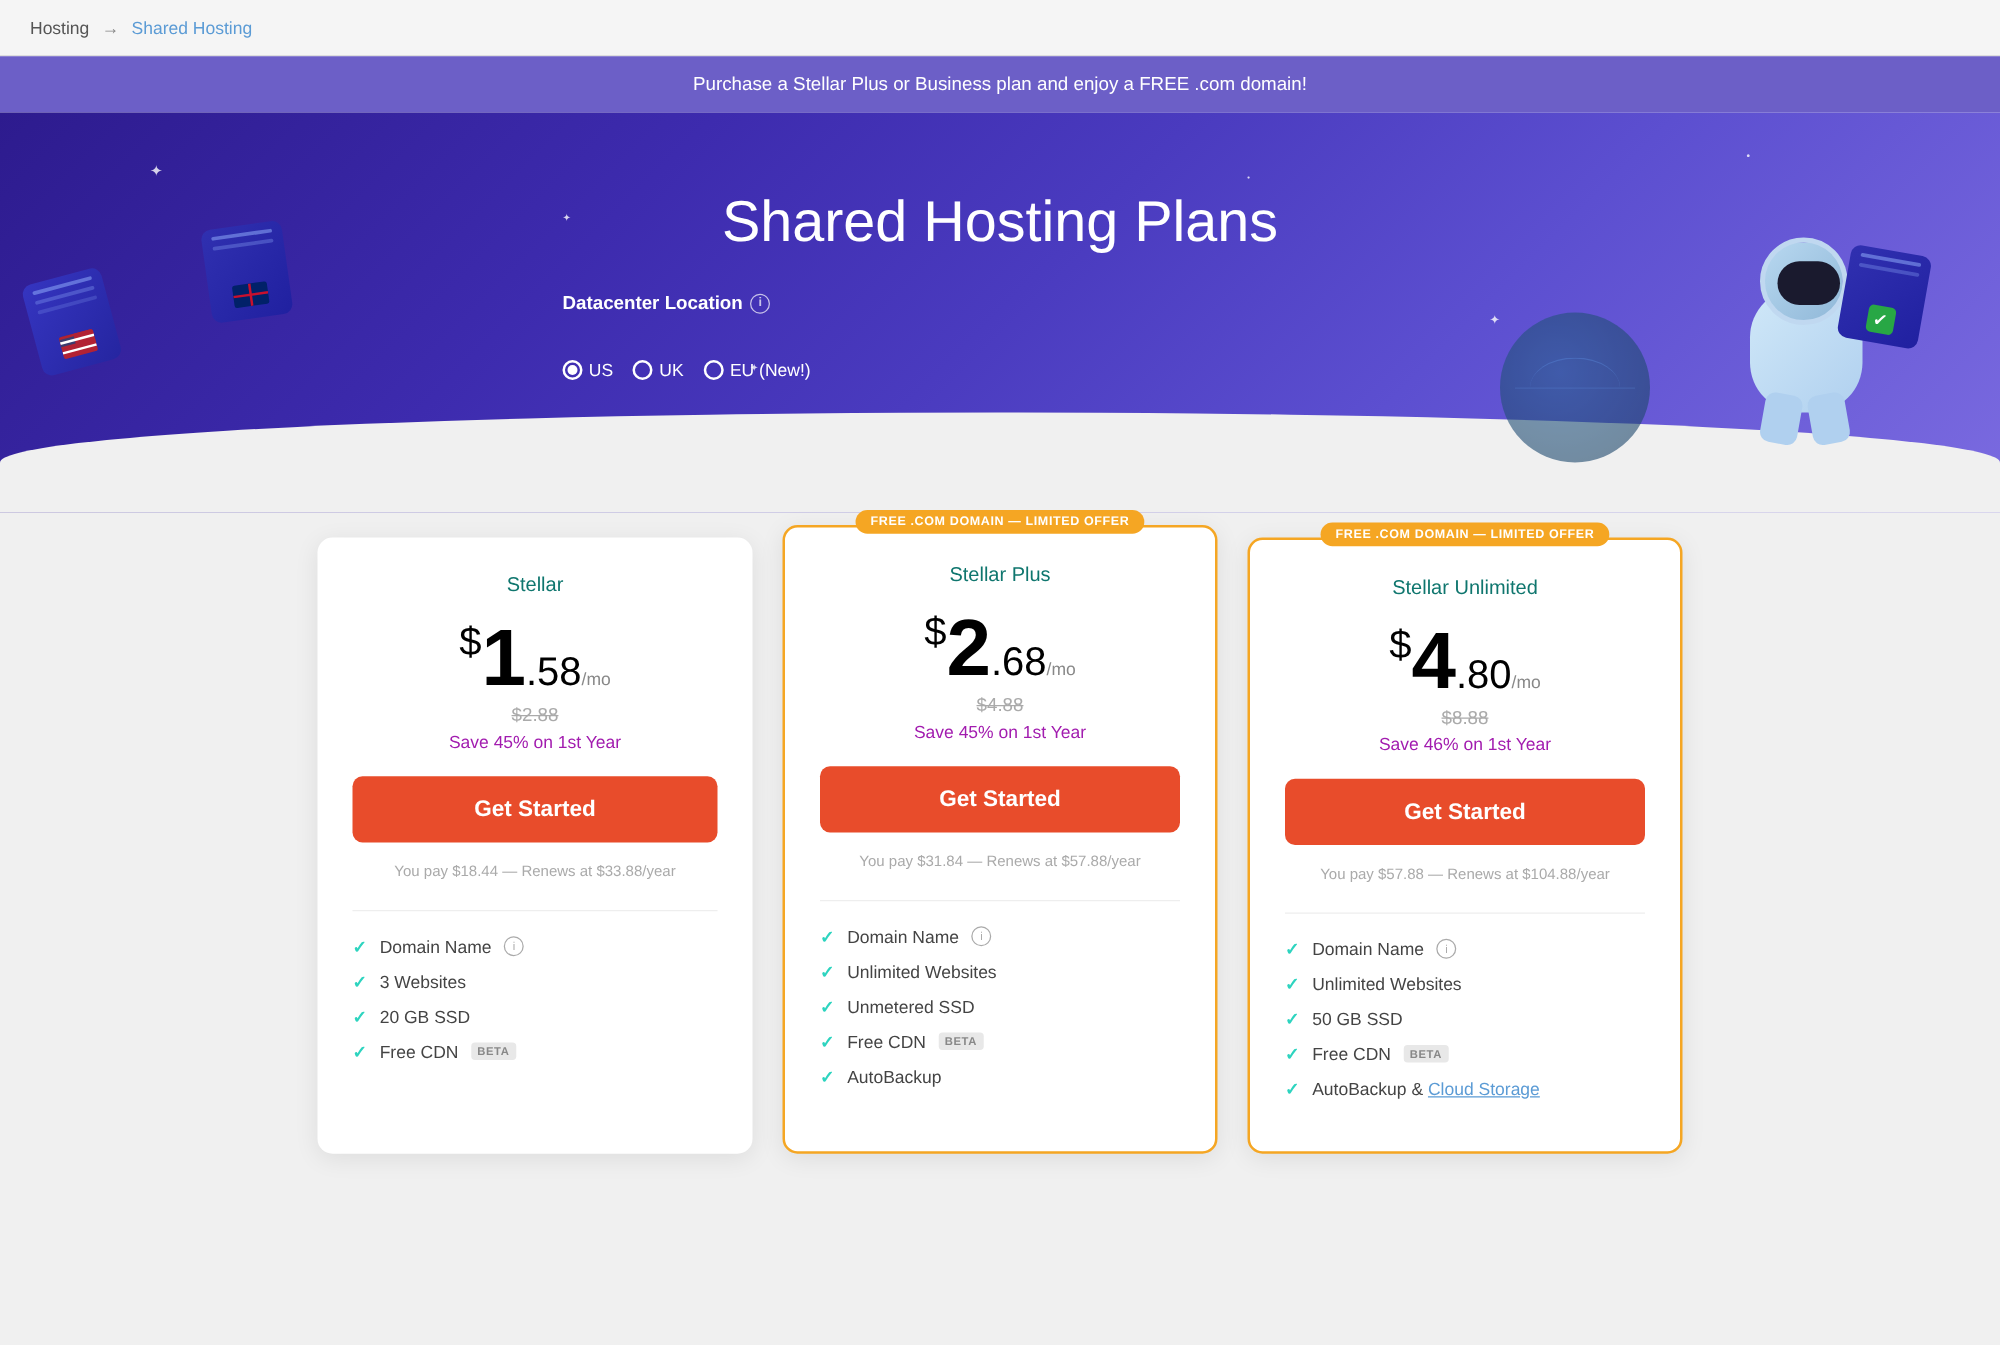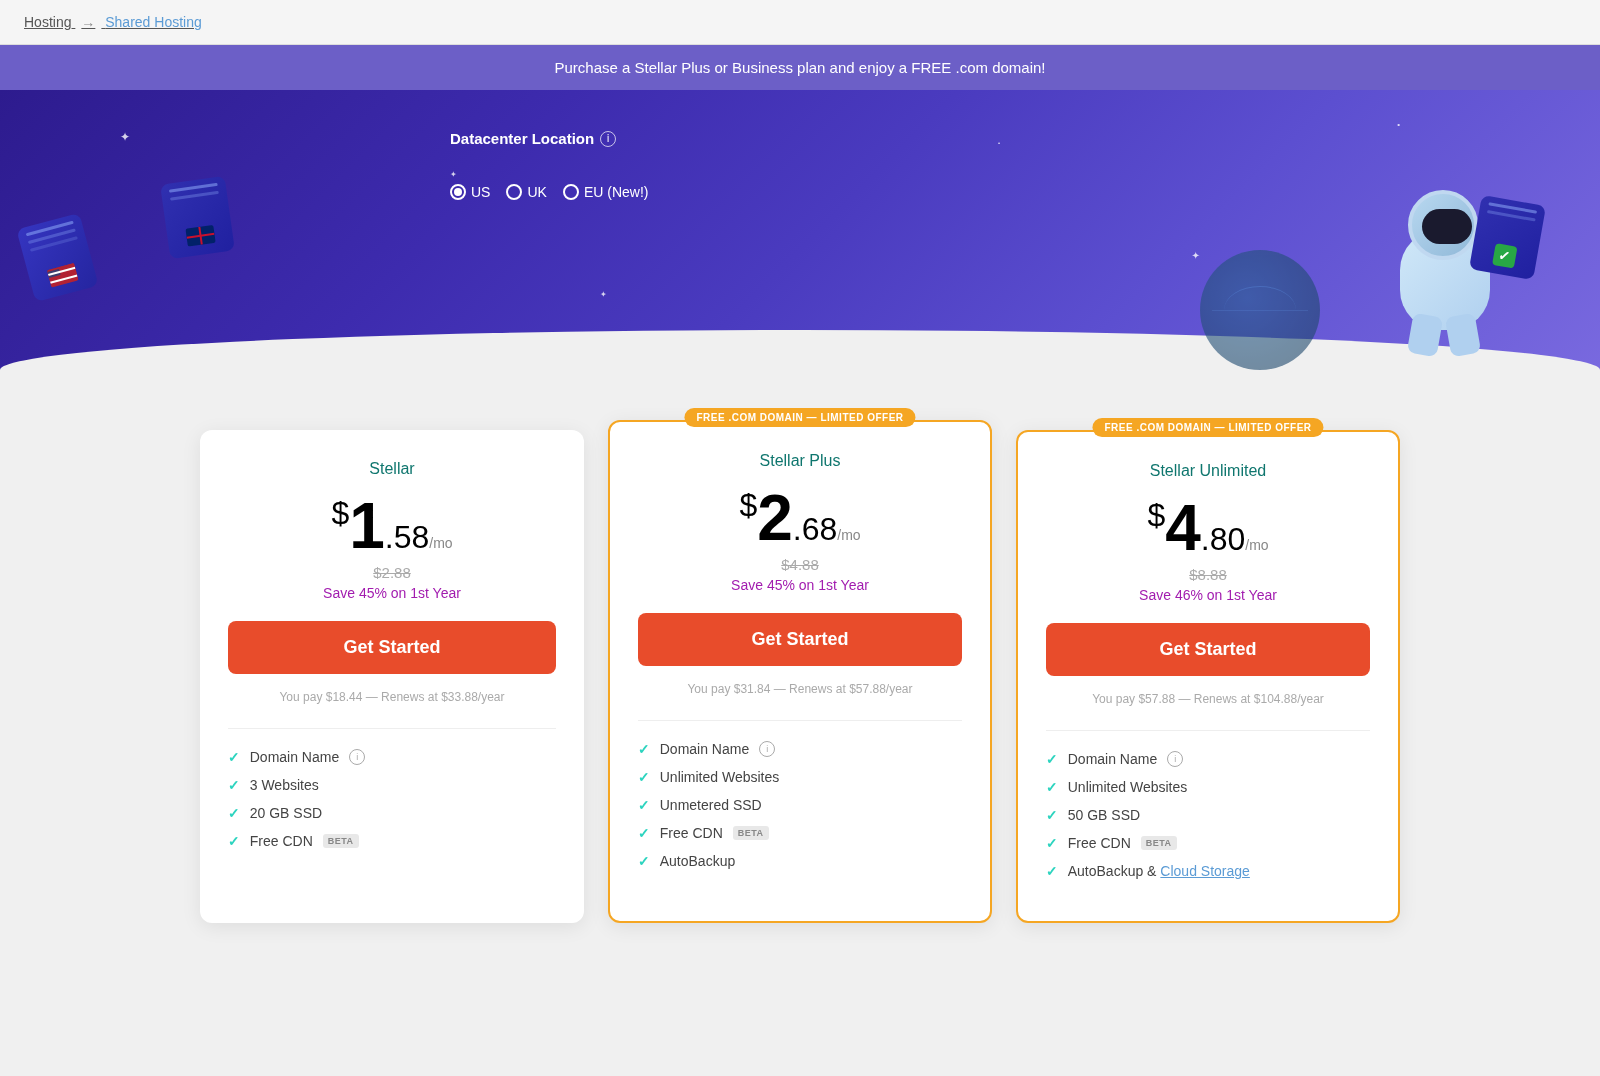--- a/index.html
+++ b/index.html
@@ -5,21 +5,20 @@
     * { box-sizing: border-box; margin: 0; padding: 0; }
     body { font-family: -apple-system, BlinkMacSystemFont, 'Segoe UI', sans-serif; background: #f0f0f0; }
 
     
     .top-nav {
       background: #f5f5f5;
       padding: 14px 24px;
       font-size: 14px;
       color: #555;
       border-bottom: 1px solid #ddd;
-      text-decoration: underline;
     }
     .top-nav .breadcrumb-link {
       color: #5b9bd5;
       text-decoration: none;
     }
     .top-nav .arrow { margin: 0 6px; color: #888; }
 
     
     .promo-banner {
       background: #6c5fc7;
@@ -168,21 +167,21 @@
       justify-content: center;
       gap: 24px;
       position: relative;
       z-index: 1;
     }
 
     .pricing-card {
       background: white;
       border-radius: 12px;
       padding: 30px 28px;
-      width: 384px;
+      width: 348px;
       box-shadow: 0 4px 20px rgba(0,0,0,0.08);
       position: relative;
     }
     .pricing-card.featured {
       border: 2px solid #f5a623;
       margin-top: -10px;
     }
     .pricing-card.business {
       border: 2px solid #f5a623;
     }
@@ -384,20 +383,21 @@
     <div style="position:absolute;top:145px;left:88px;width:30px;height:40px;background:#b0d0ef;border-radius:8px;transform:rotate(-10deg);"></div>
   </div>
 
   <div style="position:absolute;top:110px;right:60px;transform:rotate(10deg);width:65px;height:75px;background:linear-gradient(135deg,#3030b0,#2020a0);border-radius:8px;z-index:1;" data-interactable="false">
     <div style="position:absolute;top:6px;left:8px;right:8px;height:3px;background:rgba(150,180,255,0.5);border-radius:2px;"></div>
     <div style="position:absolute;top:14px;left:8px;right:8px;height:3px;background:rgba(150,180,255,0.3);border-radius:2px;"></div>
 
     <div style="position:absolute;bottom:8px;left:50%;transform:translateX(-50%);width:22px;height:22px;background:#28a745;border-radius:4px;display:flex;align-items:center;justify-content:center;color:white;font-size:14px;font-weight:bold;">✓</div>
   </div>
 
+  <h1 class="hero-title" data-interactable="false">Shared Hosting Plans</h1>
 
   <div class="hero-controls" data-interactable="false">
 
     <div class="datacenter-section" data-interactable="false">
       <div class="datacenter-label" data-interactable="false">
         <span data-interactable="false">Datacenter Location</span>
         <span class="info-icon" data-interactable="true">i</span>
       </div>
       <div class="radio-group" data-interactable="false">
         <label class="radio-option" data-interactable="true">

